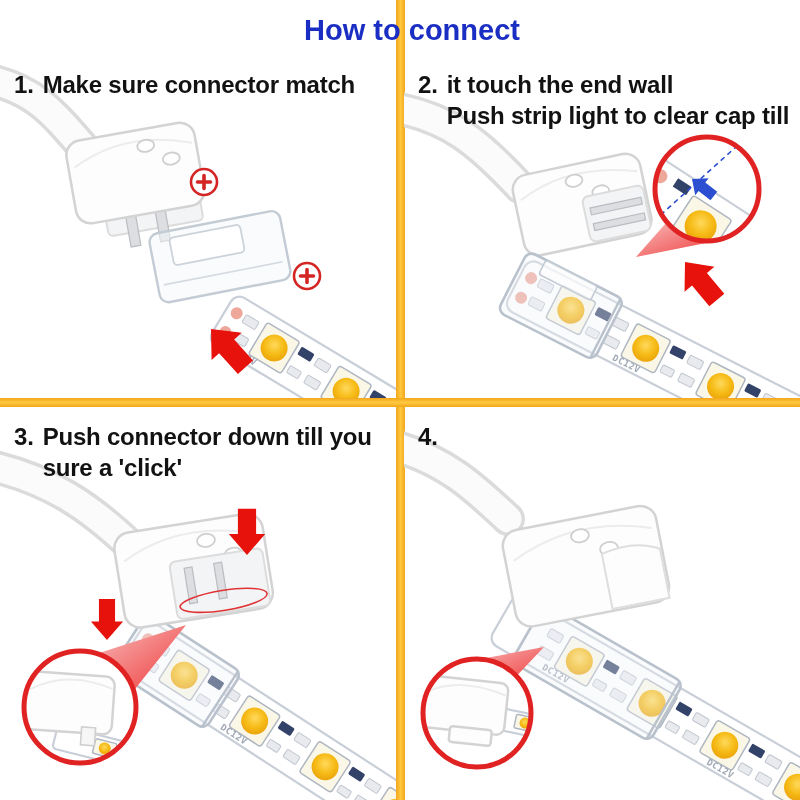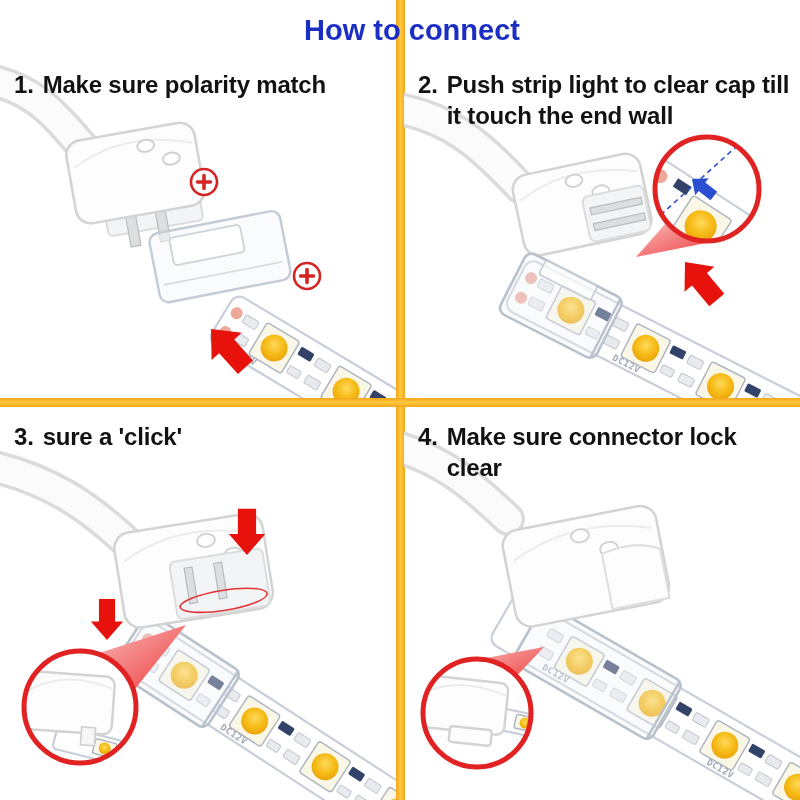--- a/index.html
+++ b/index.html
@@ -91,21 +91,21 @@
   </defs>
 </svg>
 
 <div class="divider-v"></div>
 <div class="divider-h"></div>
 <h1 class="title">How to connect</h1>
 
 <section class="panel p1">
   <div class="step">
     <span class="num">1.</span>
-    <span class="lines"><span>Make sure polarity match</span></span>
+    <span class="lines"><span>Make sure connector match</span></span>
   </div>
   <svg class="illus" viewBox="0 0 396 353">
     <g>
       <path d="M-14,34 C34,44 52,66 88,108" class="cable-outer"></path>
       <path d="M-14,34 C34,44 52,66 88,108" class="cable-inner"></path>
     </g>
     <g transform="translate(64,98) rotate(-10)">
       <rect x="28" y="74" width="96" height="26" rx="5" class="mouth"></rect>
       <rect x="48" y="84" width="10" height="30" class="prong"></rect>
       <rect x="78" y="84" width="10" height="30" class="prong"></rect>
@@ -131,22 +131,22 @@
       <text x="24" y="53" class="strip-label">DC12V</text>
     </g>
     <use href="#arrowShape" transform="translate(211,284) rotate(-42) scale(0.78)" class="c-arrow"></use>
   </svg>
 </section>
 
 <section class="panel p2">
   <div class="step">
     <span class="num">2.</span>
     <span class="lines">
+      <div>it touch the end wall</div>
       <div>Push strip light to clear cap till</div>
-      <div>it touch the end wall</div>
     </span>
   </div>
   <svg class="illus" viewBox="0 0 396 353">
     <defs>
         <clipPath id="clipP2">
           <circle cx="303" cy="144" r="52"></circle>
         </clipPath>
       </defs>
     <g>
       <path d="M-14,62 C45,72 75,98 116,142" class="cable-outer"></path>
@@ -193,20 +193,21 @@
       </g>
       <circle cx="303" cy="144" r="52" class="ring"></circle>
     </g>
   </svg>
 </section>
 
 <section class="panel p3">
   <div class="step">
     <span class="num">3.</span>
     <span class="lines">
+      <div>Push connector down till you</div>
       <div>sure a 'click'</div>
     </span>
   </div>
   <svg class="illus" viewBox="0 0 396 393">
     <defs>
         <clipPath id="clipP3">
           <circle cx="80" cy="300" r="56"></circle>
         </clipPath>
       </defs>
     <g>
@@ -256,21 +257,20 @@
       </g>
       <circle cx="80" cy="300" r="56" class="ring"></circle>
     </g>
   </svg>
 </section>
 
 <section class="panel p4">
   <div class="step">
     <span class="num">4.</span>
     <span class="lines">
-      <div>Make sure connector lock clear</div>
     </span>
   </div>
   <svg class="illus" viewBox="0 0 396 393">
     <defs>
         <clipPath id="clipP4">
           <circle cx="73" cy="306" r="54"></circle>
         </clipPath>
       </defs>
     <g>
       <path d="M-14,38 C40,52 70,80 104,112" class="cable-outer"></path>

